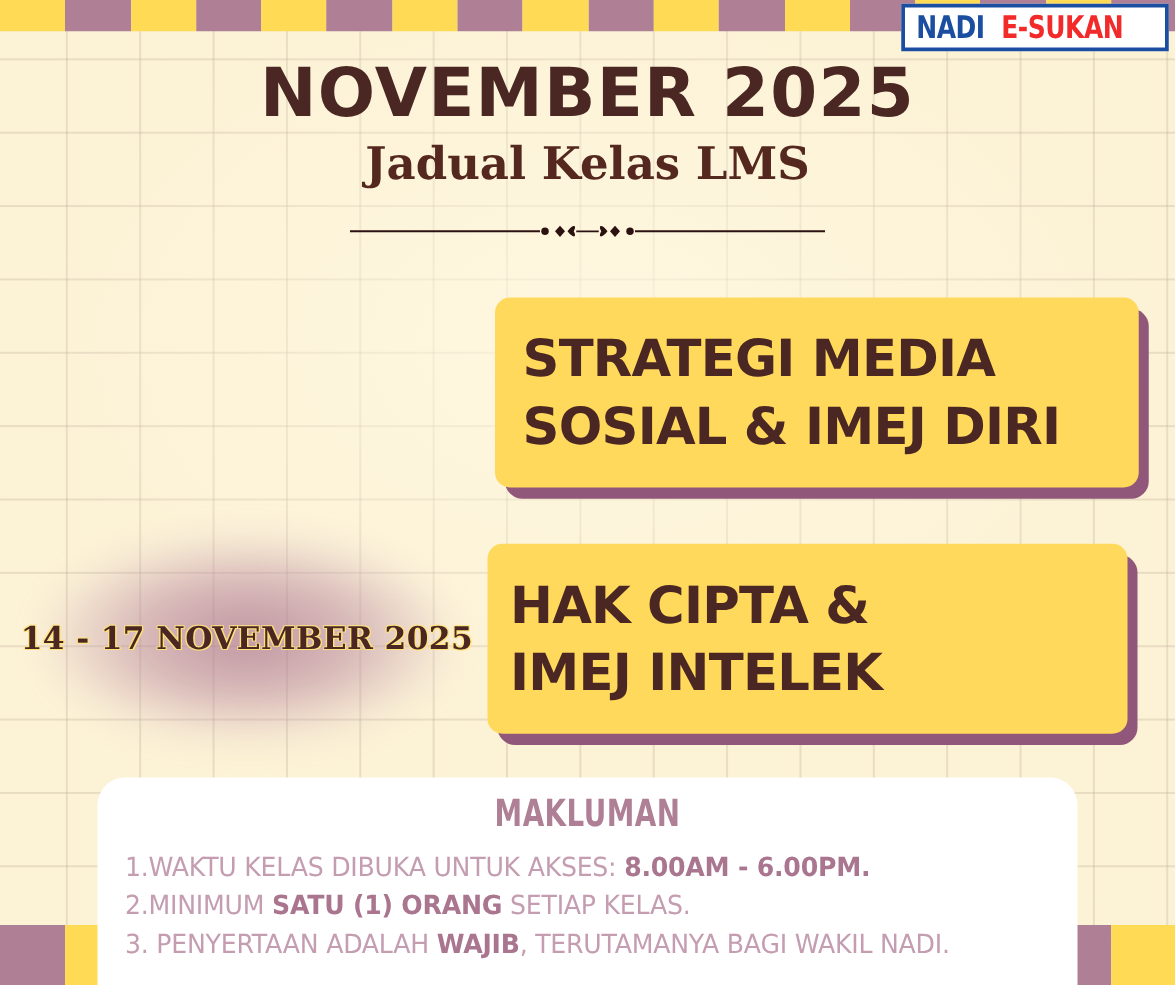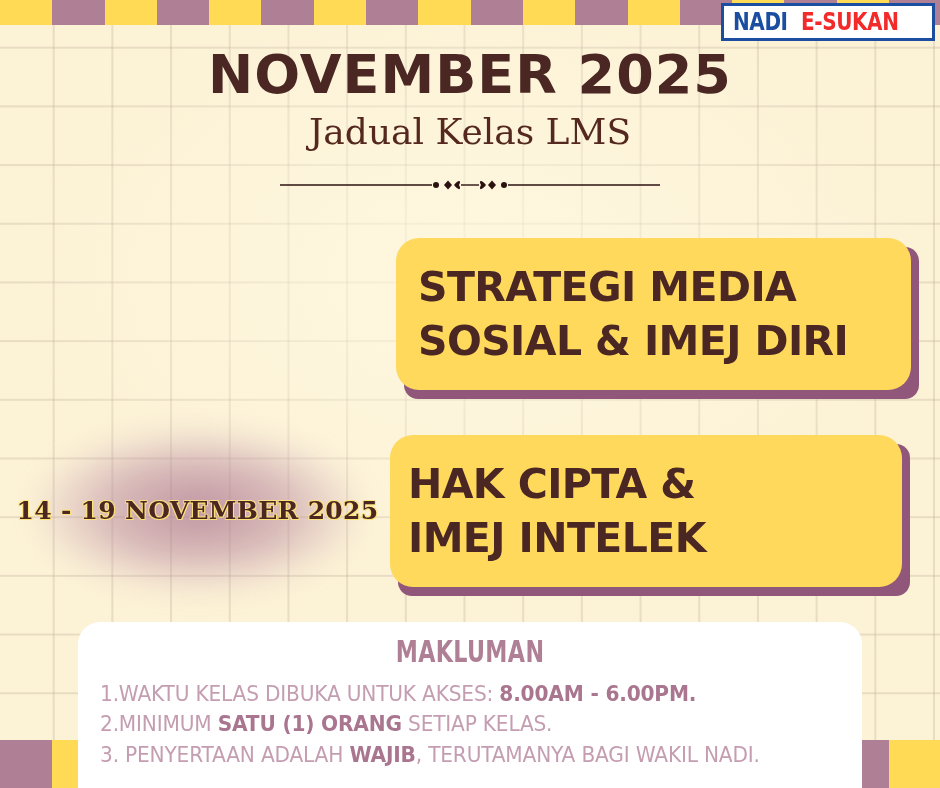--- a/index.html
+++ b/index.html
@@ -88,21 +88,21 @@
     font-family: "DejaVu Sans", sans-serif;
     font-weight: 700;
     font-size: 54px;
     line-height: 1.0;
     letter-spacing: 1px;
     color: #4B2723;
     margin: 0;
   }
   .subtitle {
     font-family: "DejaVu Serif", serif;
-    font-weight: 400;
+    font-weight: 700;
     font-size: 36px;
     color: #55281F;
     margin: 10px 0 14px 0;
     line-height: 1.1;
   }
 
   .divider {
     position: absolute;
     top: 178px;
     left: 280px;
@@ -164,21 +164,21 @@
   }
 
   .card-shadow {
     position: absolute;
     background: #91577A;
     border-radius: 14px;
   }
   .card {
     position: absolute;
     background: #FFD95C;
-    border-radius: 23px;
+    border-radius: 12px;
     display: flex;
     flex-direction: column;
     justify-content: center;
     box-sizing: border-box;
   }
   .card-line {
     font-family: "DejaVu Sans", sans-serif;
     font-weight: 700;
     font-size: 41px;
     line-height: 1.32;
@@ -295,21 +295,21 @@
     <div class="card-shadow"></div>
     <div class="card">
       <div class="card-line">STRATEGI MEDIA</div>
       <div class="card-line">SOSIAL &amp; IMEJ DIRI</div>
     </div>
   </div>
 
   <div class="event-row row-2">
     <div class="date-wrap">
       <div class="date-glow"></div>
-      <div class="date-text">14 - 19 NOVEMBER 2025</div>
+      <div class="date-text">14 - 17 NOVEMBER 2025</div>
     </div>
     <div class="card-shadow"></div>
     <div class="card">
       <div class="card-line">HAK CIPTA &amp;</div>
       <div class="card-line">IMEJ INTELEK</div>
     </div>
   </div>
 
   <div class="checker checker-bottom">
       <div class="sq p"></div>

